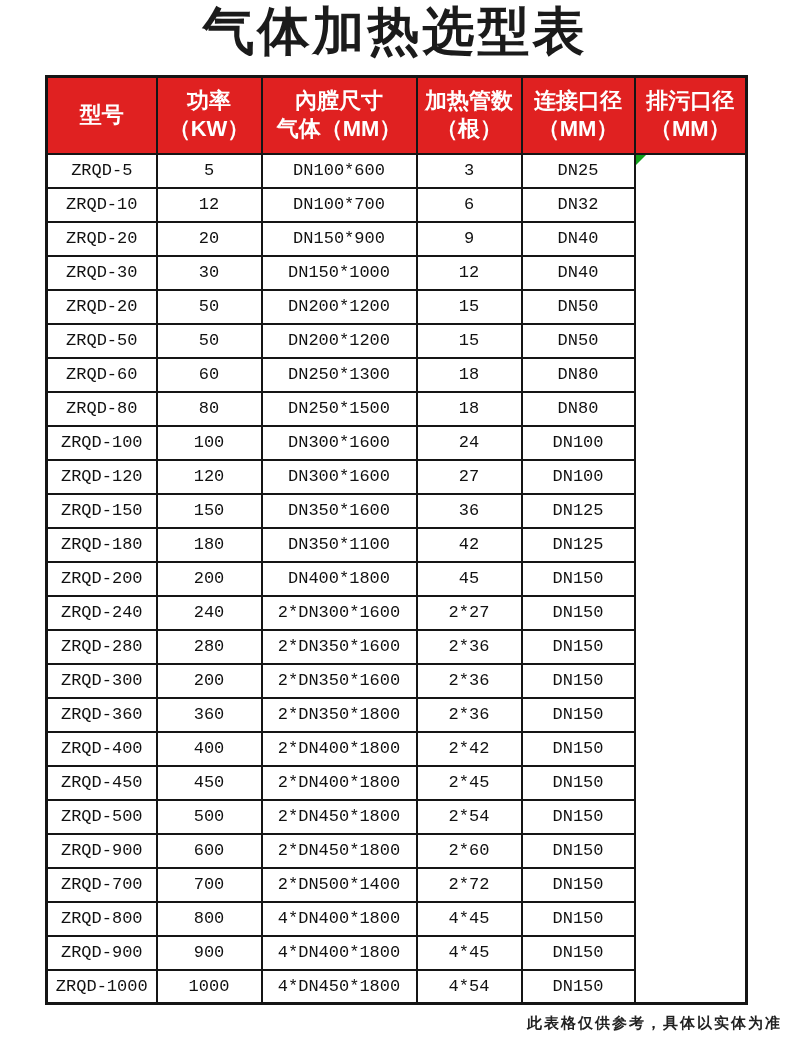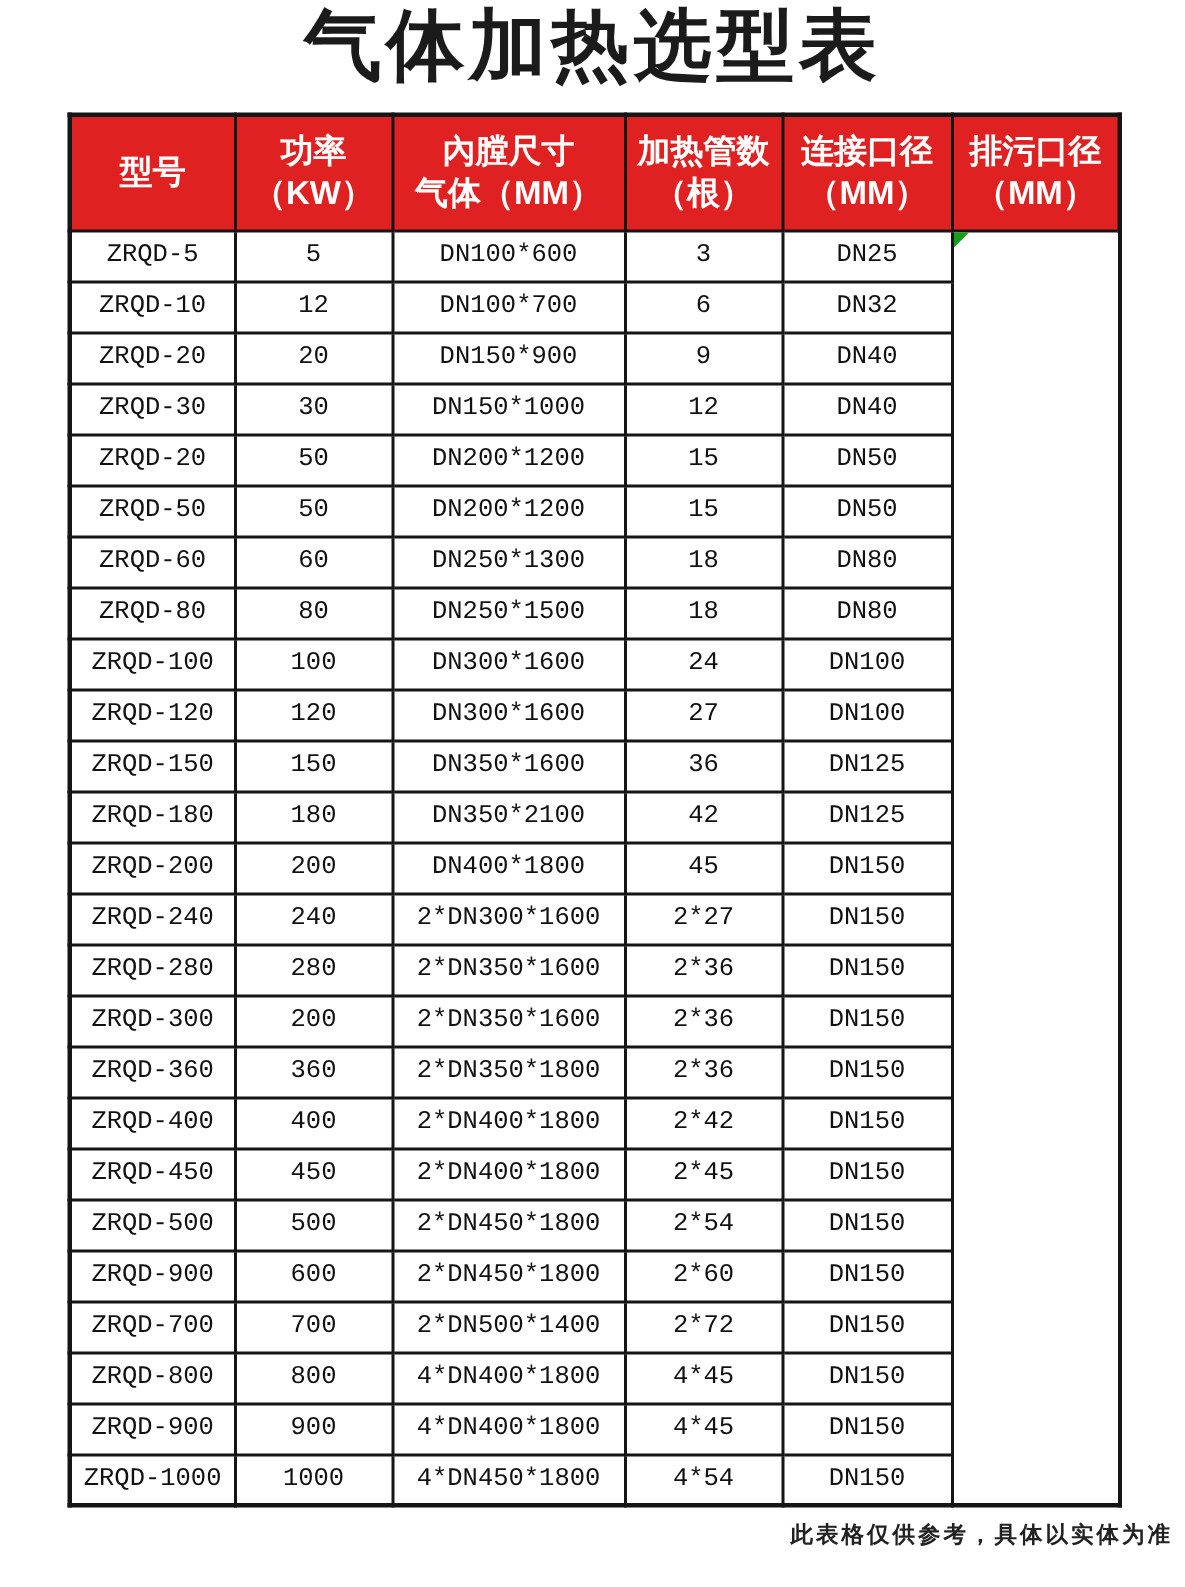--- a/index.html
+++ b/index.html
@@ -201,21 +201,21 @@
         <tr>
           <td>ZRQD-150</td>
           <td>150</td>
           <td>DN350*1600</td>
           <td>36</td>
           <td>DN125</td>
         </tr>
         <tr>
           <td>ZRQD-180</td>
           <td>180</td>
-          <td>DN350*2100</td>
+          <td>DN350*1100</td>
           <td>42</td>
           <td>DN125</td>
         </tr>
         <tr>
           <td>ZRQD-200</td>
           <td>200</td>
           <td>DN400*1800</td>
           <td>45</td>
           <td>DN150</td>
         </tr>

